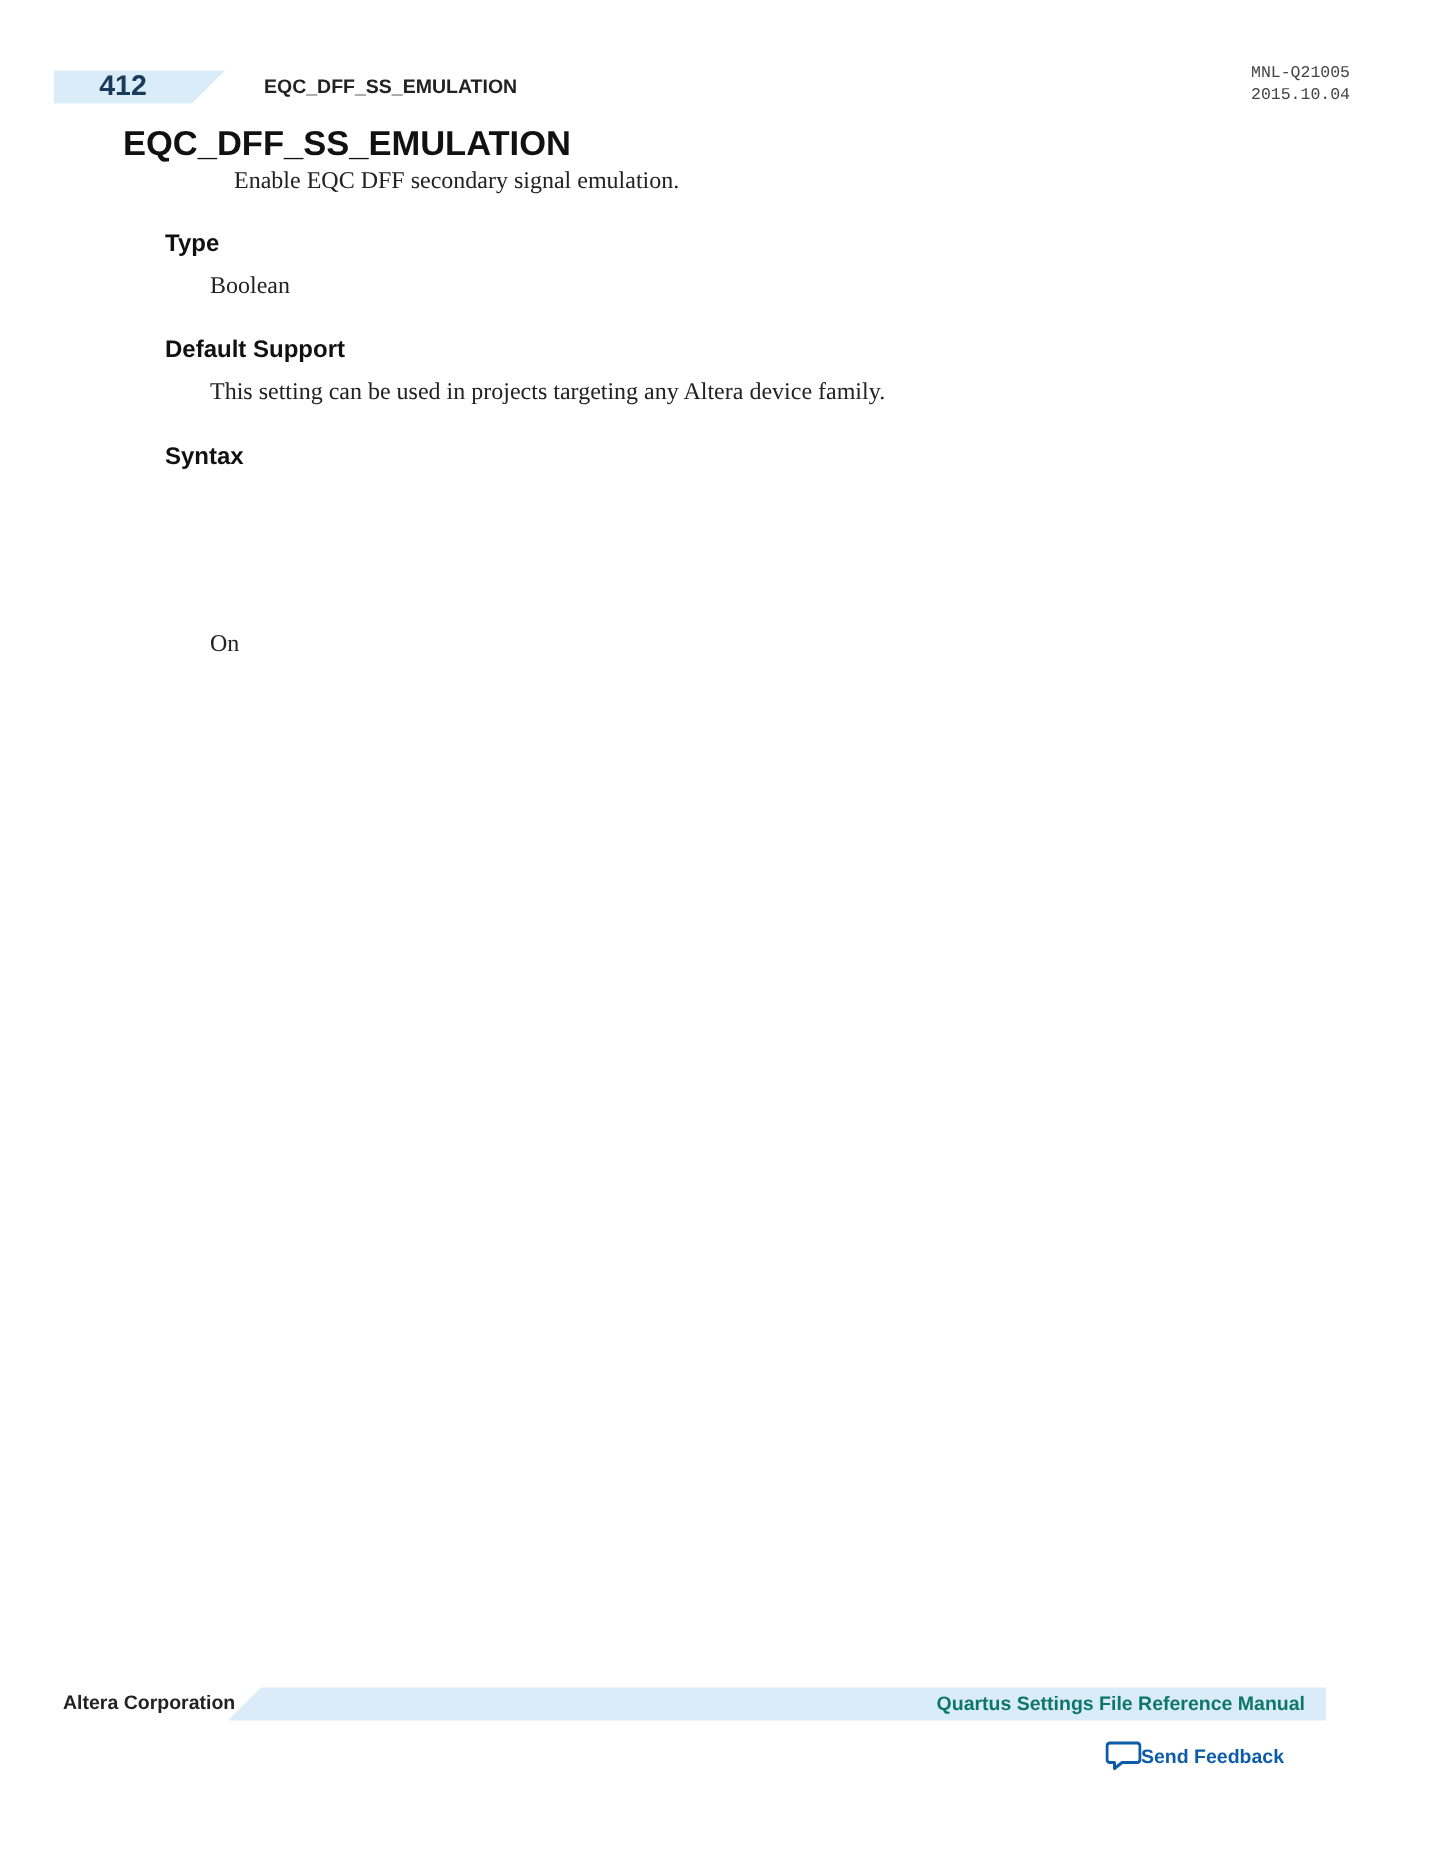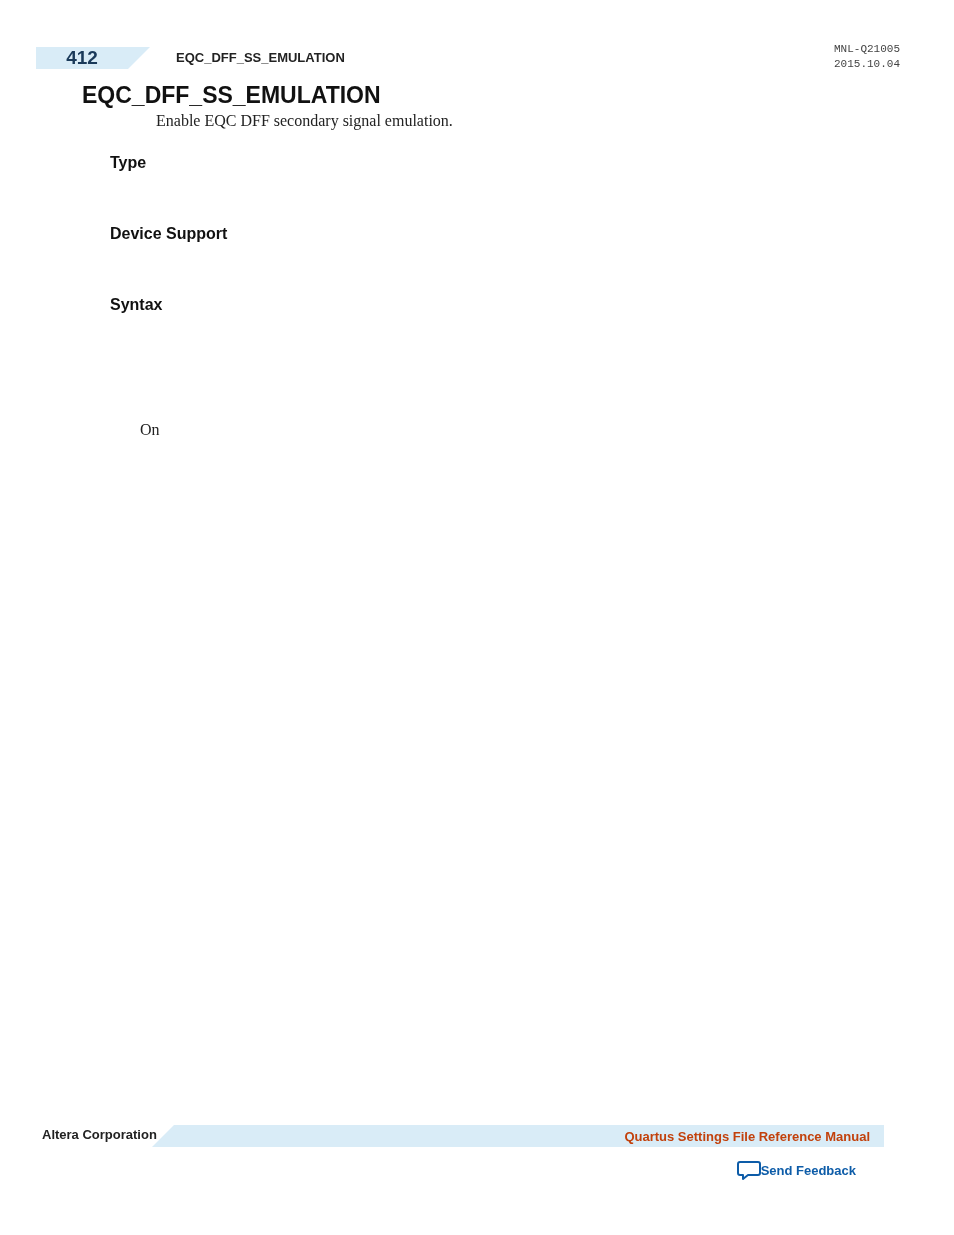--- a/index.html
+++ b/index.html
@@ -129,21 +129,21 @@
     position: absolute;
     left: -22px;
     top: 0;
     border-bottom: 22px solid #d9ecf7;
     border-left: 22px solid transparent;
   }
   .footer-ribbon span {
     font-family: 'Segoe UI', Arial, sans-serif;
     font-weight: 700;
     font-size: 13px;
-    color: #c2410c;
+    color: #0f766e;
   }
   .feedback {
     position: absolute;
     right: 98px;
     bottom: 55px;
     display: flex;
     align-items: center;
   }
   .feedback-icon svg { display: block; }
   .feedback-text {
@@ -163,24 +163,26 @@
     <div>MNL-Q21005</div>
     <div>2015.10.04</div>
   </div>
 </div>
 
 <h1 class="main-title">EQC_DFF_SS_EMULATION</h1>
 <p class="intro-text">Enable EQC DFF secondary signal emulation.</p>
 
 <div class="section s-type">
   <div class="section-heading">Type</div>
+  <div class="section-body">Boolean</div>
 </div>
 
 <div class="section s-device">
-  <div class="section-heading">Device Support</div>
+  <div class="section-heading">Default Support</div>
+  <div class="section-body">This setting can be used in projects targeting any Altera device family.</div>
 </div>
 
 <div class="section s-syntax">
   <div class="section-heading">Syntax</div>
   <div class="section-body"></div>
 </div>
 
 <div class="section s-default">
   <div class="section-body">On</div>
 </div>

